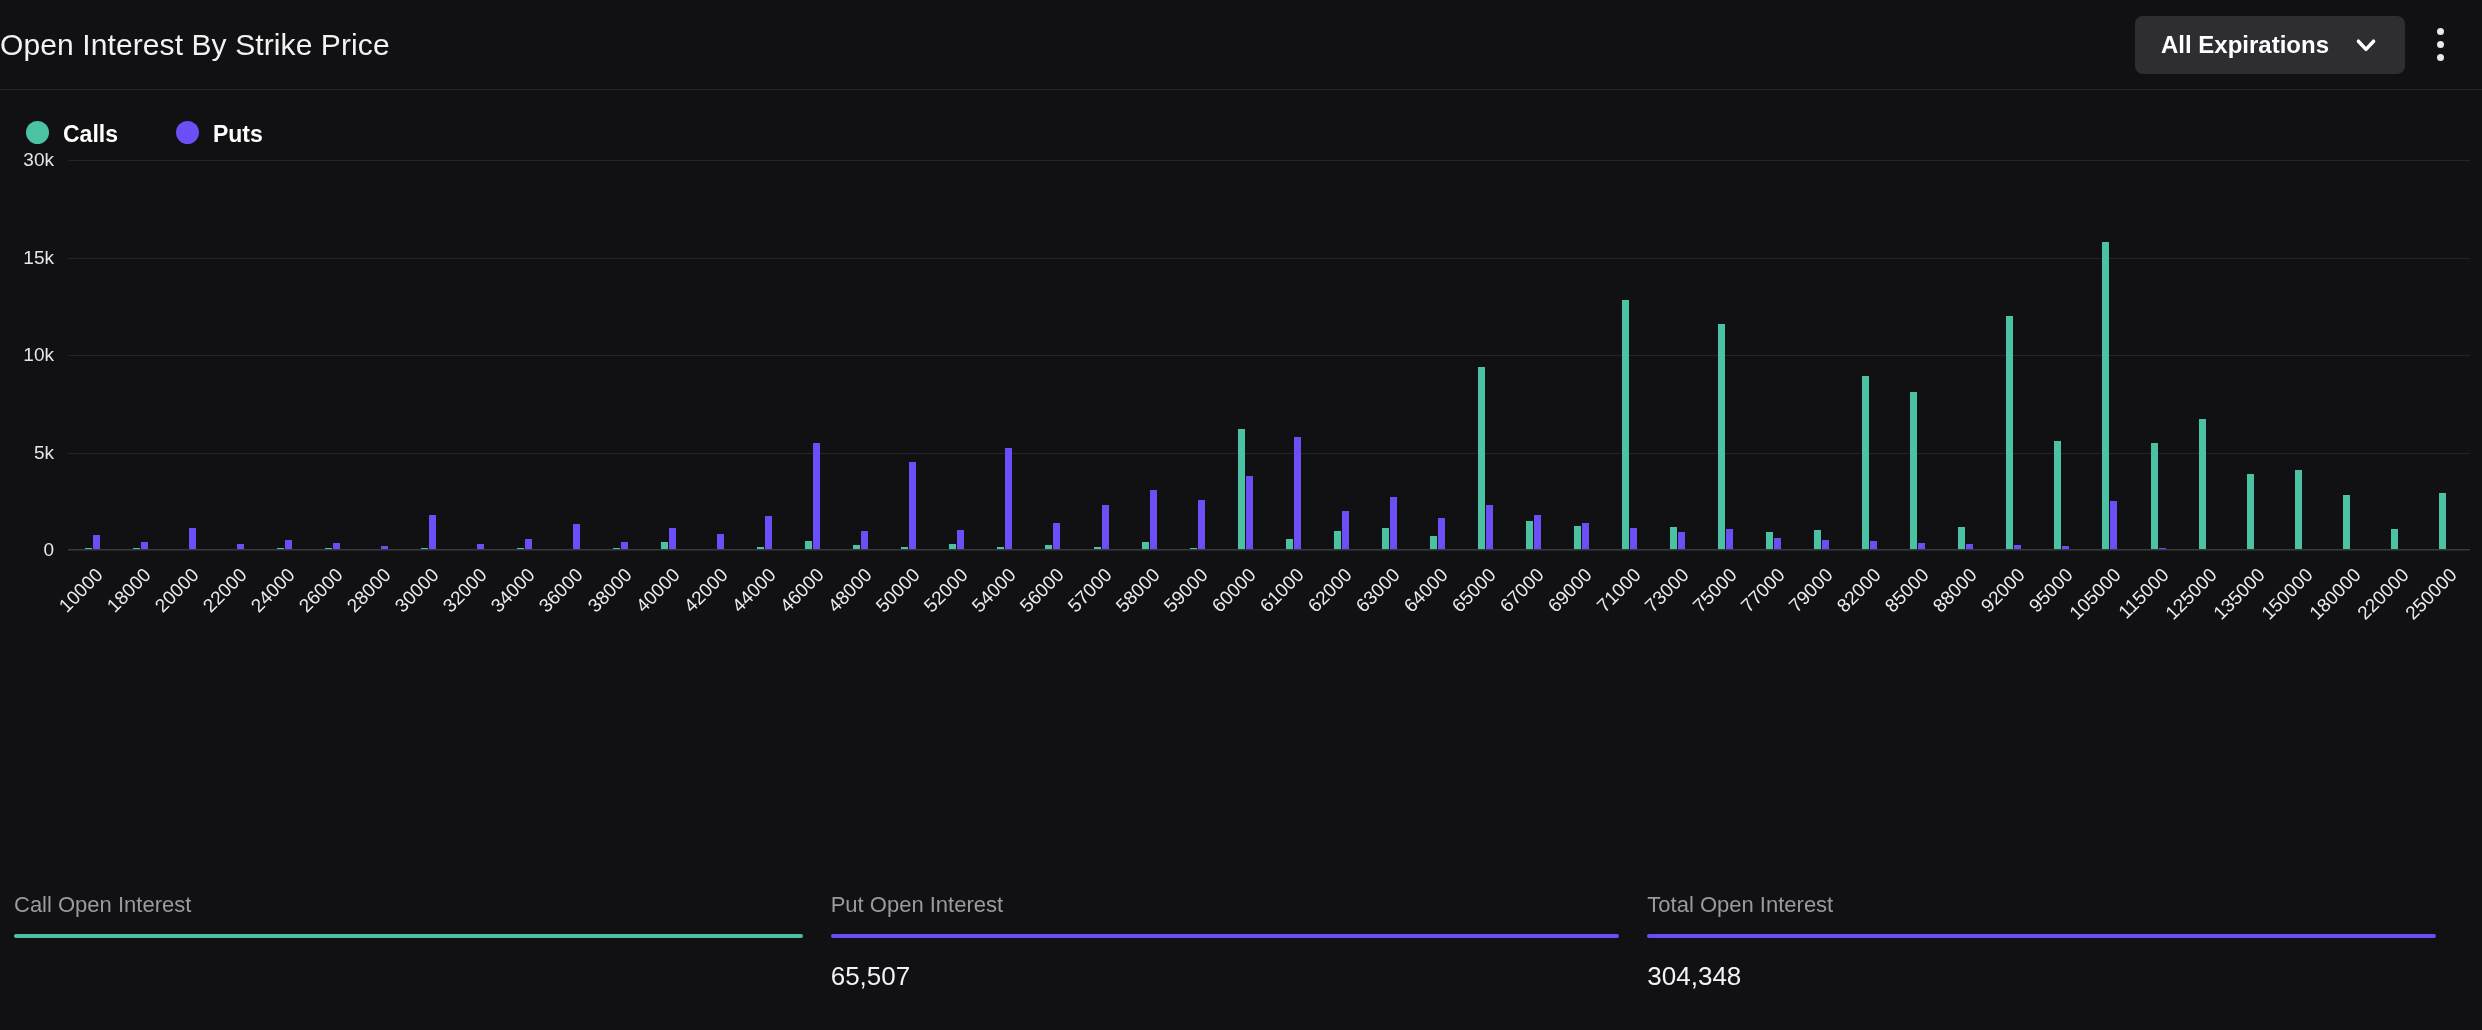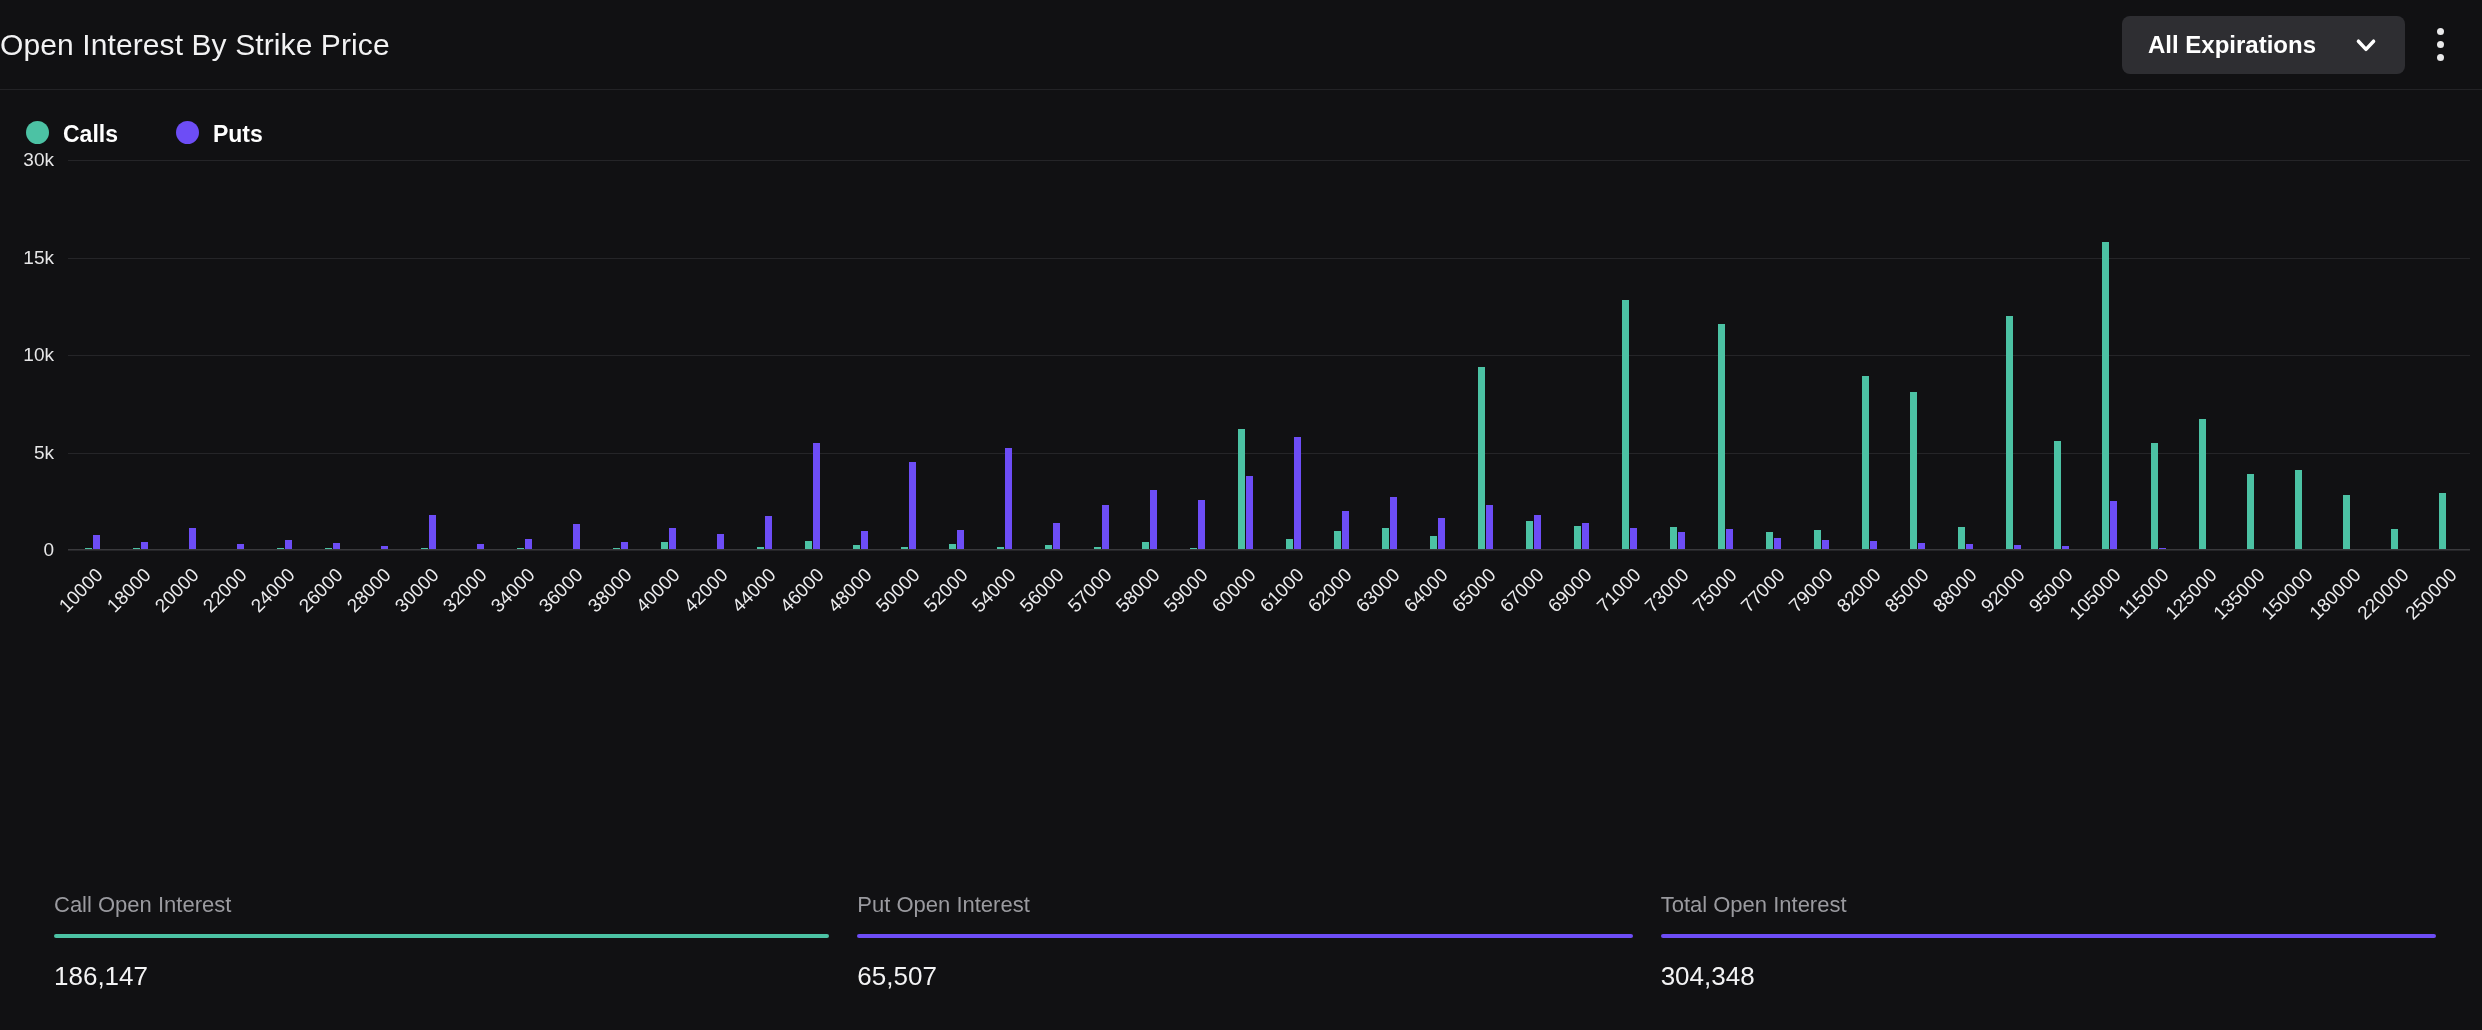--- a/index.html
+++ b/index.html
@@ -18,21 +18,21 @@
     height: 90px; flex: 0 0 90px;
     display: flex; align-items: center; justify-content: space-between;
     padding: 0 28px 0 0;
     border-bottom: 1px solid #232326;
   }
   .title { font-size: 30px; font-weight: 400; color: #f2f2f3; letter-spacing: .1px; }
   .header-right { display: flex; align-items: center; gap: 22px; }
   .expirations-btn {
     background: #2e2e32; border: none; border-radius: 8px;
     height: 58px; padding: 0 26px;
-    display: flex; align-items: center; gap: 37px;
+    display: flex; align-items: center; gap: 24px;
     color: #ffffff; font-size: 24px; font-weight: bold;
     font-family: "Liberation Sans", sans-serif; cursor: pointer;
   }
   .chevron { width: 26px; height: 26px; display:block; }
   .kebab { display: flex; flex-direction: column; gap: 6px; align-items: center;
            padding: 12px 10px; cursor: pointer; }
   .kebab i { width: 7px; height: 7px; border-radius: 50%; background: #e9e9ea; display:block; }
 
   
   .legend { display: flex; align-items: center; gap: 58px; padding: 27px 0 0 26px; height: 62px; }
@@ -63,21 +63,21 @@
 
   .xticks { position: absolute; left: 68px; right: 12px; top: 406px; display: flex; }
   .xtick { flex: 1 1 0; position: relative; height: 100px; }
   .xtick span {
     position: absolute; top: 6px; left: 50%;
     transform-origin: right top; transform: translateX(-100%) rotate(-45deg);
     font-size: 19px; color: #ececee; white-space: nowrap; display: block;
   }
 
   
-  .stats { display: flex; padding: 0 18px 0 14px; gap: 0; height: 135px; align-items: flex-start; margin-left: 40px; }
+  .stats { display: flex; padding: 0 18px 0 14px; gap: 0; height: 135px; align-items: flex-start; }
   .stat { flex: 1 1 0; padding-right: 28px; }
   .stat-label { font-size: 22px; color: #9a9a9f; font-weight: 400; margin-bottom: 16px; display:block; }
   .stat-rule { height: 4px; width: 100%; border-radius: 2px; display: block; }
   .stat-value { font-size: 26px; color: #f3f3f4; display: block; margin-top: 23px; }
 </style>
 </head>
 <body>
 
 <div class="app">
 
@@ -478,21 +478,20 @@
         <div class="xtick">
           <span>250000</span>
         </div>
       </div>
   </div>
 
   <div class="stats" id="stats">
       <div class="stat">
         <span class="stat-label">Call Open Interest</span>
         <span class="stat-rule" style="background: rgb(76, 194, 164);"></span>
-        <span class="stat-value">186,147</span>
       </div>
       <div class="stat">
         <span class="stat-label">Put Open Interest</span>
         <span class="stat-rule" style="background: rgb(109, 77, 246);"></span>
         <span class="stat-value">65,507</span>
       </div>
       <div class="stat">
         <span class="stat-label">Total Open Interest</span>
         <span class="stat-rule" style="background: rgb(109, 77, 246);"></span>
         <span class="stat-value">304,348</span>

